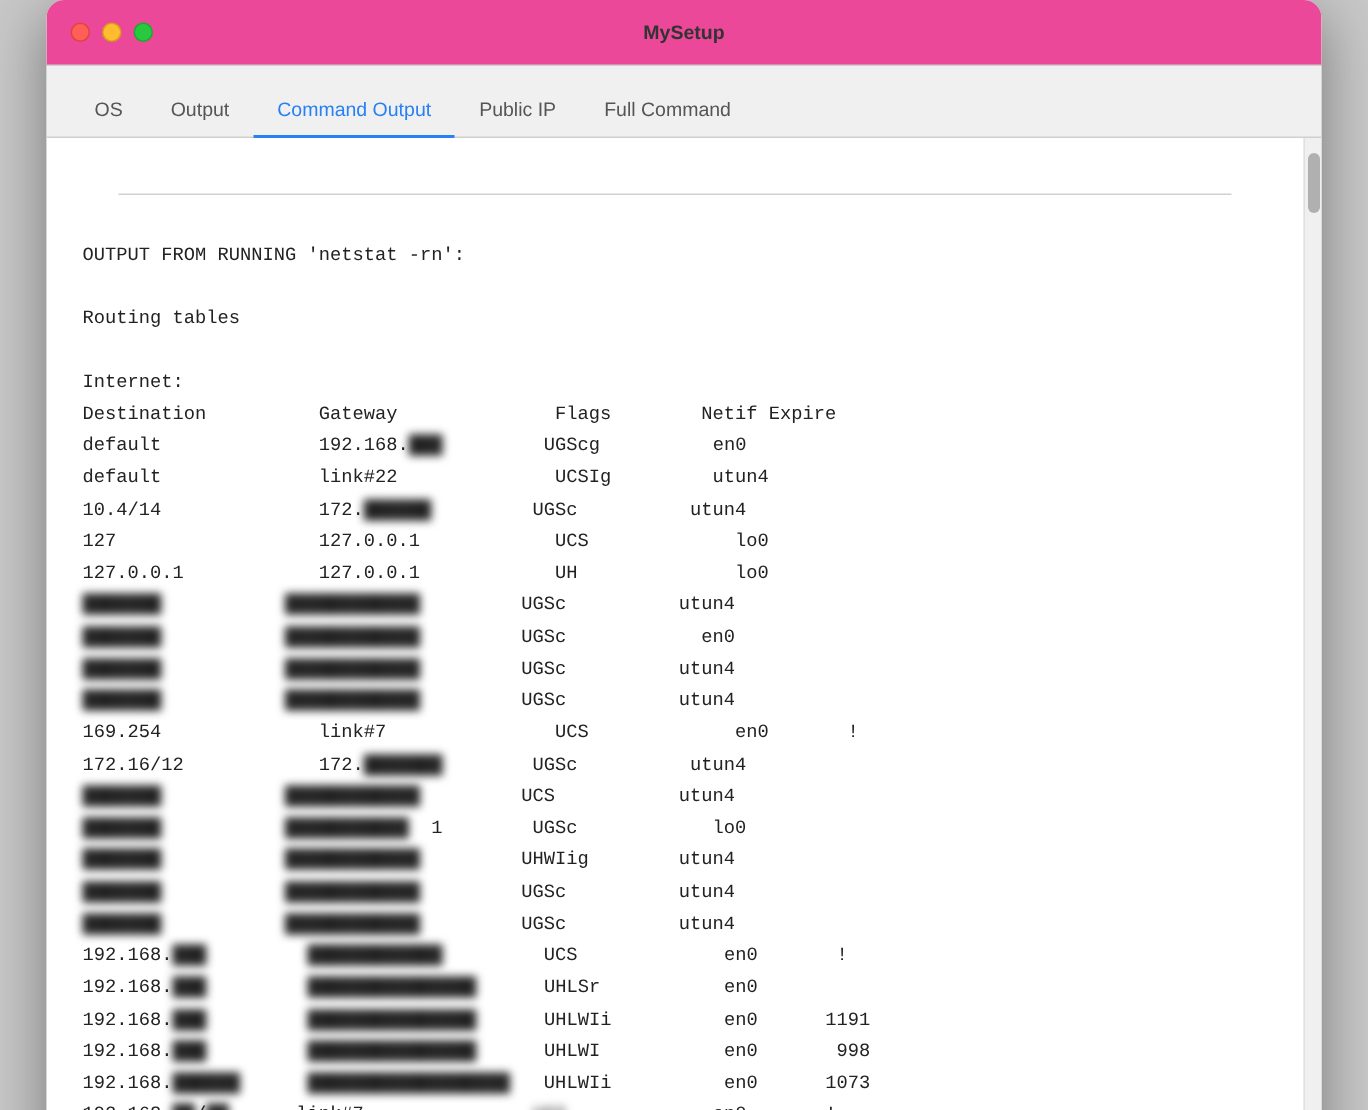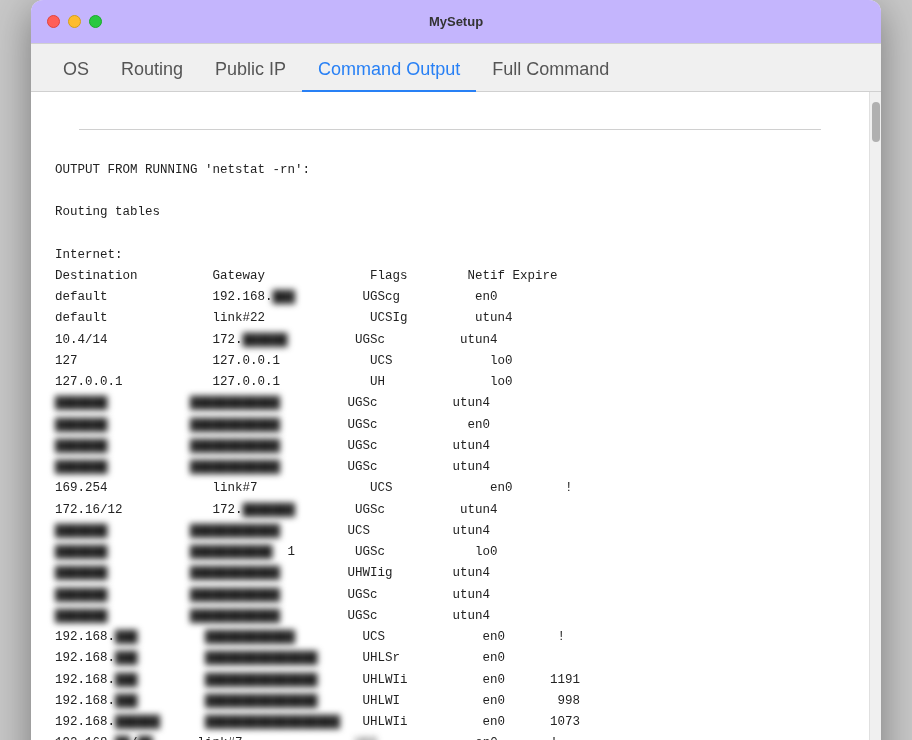--- a/index.html
+++ b/index.html
@@ -17,21 +17,21 @@
       width: 850px;
       background: #f5f5f5;
       border-radius: 12px;
       box-shadow: 0 10px 40px rgba(0,0,0,0.4);
       overflow: hidden;
       display: flex;
       flex-direction: column;
     }
 
     .titlebar {
-      background: #c4b5fd;
+      background: #ec4899;
       height: 44px;
       display: flex;
       align-items: center;
       padding: 0 16px;
       border-bottom: 1px solid #d0d0d0;
       position: relative;
     }
 
     .traffic-lights {
       display: flex;
@@ -62,21 +62,21 @@
       background: #f0f0f0;
       display: flex;
       align-items: flex-end;
       padding: 0 16px;
       border-bottom: 1px solid #d0d0d0;
       height: 48px;
     }
 
     .tab {
       padding: 10px 16px;
-      font-size: 18px;
+      font-size: 13px;
       color: #555;
       cursor: pointer;
       border-bottom: 2px solid transparent;
       margin-bottom: -1px;
       white-space: nowrap;
     }
 
     .tab.active {
       color: #2880f5;
       border-bottom: 2px solid #2880f5;
@@ -145,23 +145,23 @@
     <div class="traffic-lights">
       <div class="traffic-light close"></div>
       <div class="traffic-light minimize"></div>
       <div class="traffic-light maximize"></div>
     </div>
     <span class="titlebar-title">MySetup</span>
   </div>
 
   <div class="tabbar">
     <div class="tab">OS</div>
-    <div class="tab">Routing</div>
+    <div class="tab">Output</div>
+    <div class="tab active">Command Output</div>
     <div class="tab">Public IP</div>
-    <div class="tab active">Command Output</div>
     <div class="tab">Full Command</div>
   </div>
 
   <div class="content-area">
     <div class="scrollbar-area">
       <div class="terminal-output">
 <hr class="divider-line">
 OUTPUT FROM RUNNING 'netstat -rn':
 
 Routing tables

